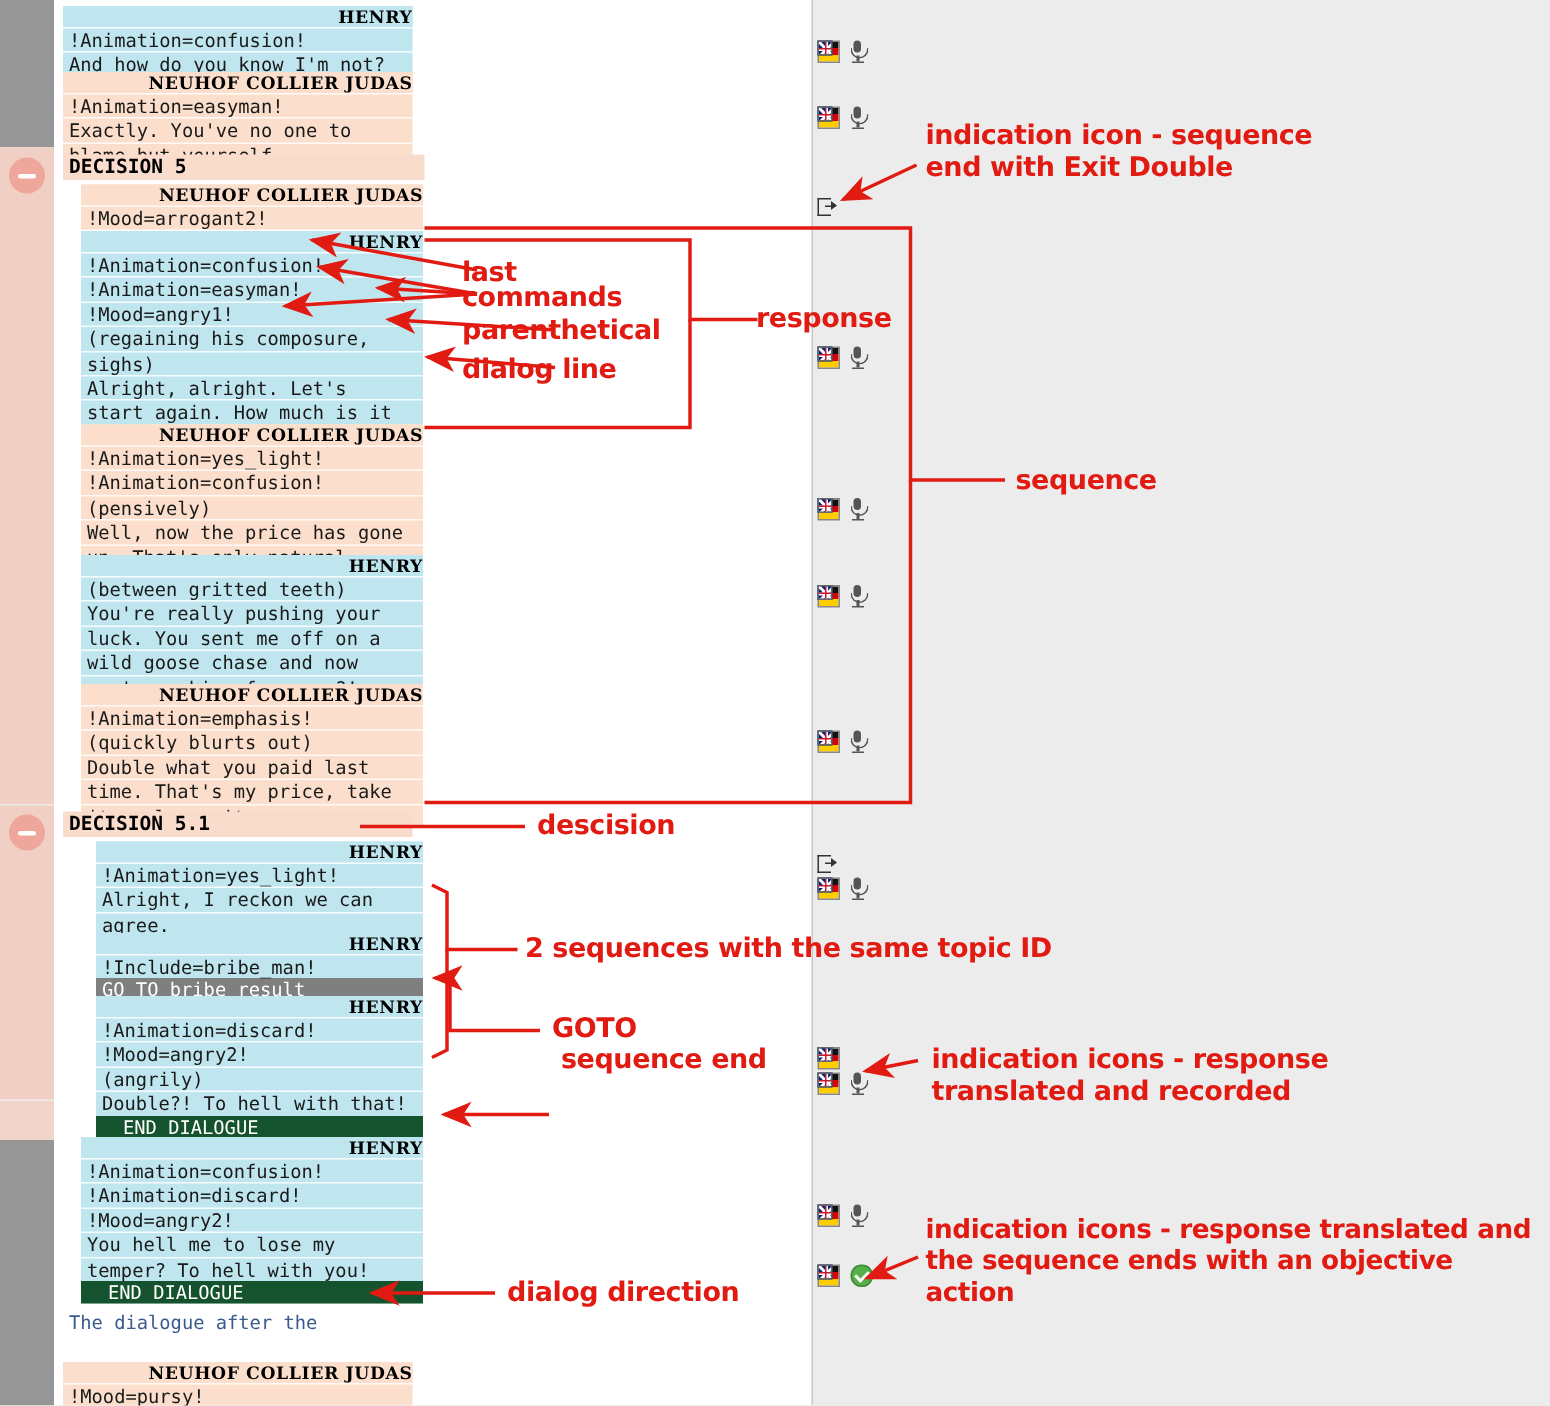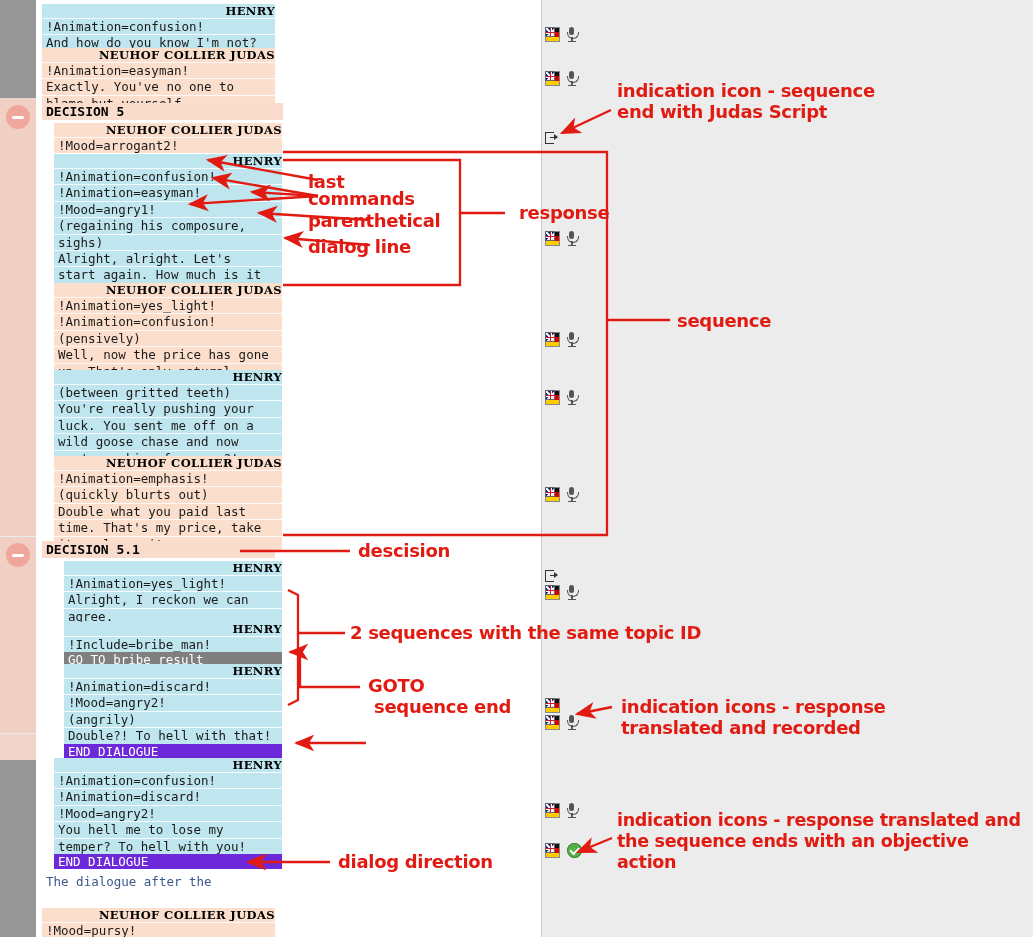--- a/index.html
+++ b/index.html
@@ -45,22 +45,22 @@
   }
   .blk.henry{background:#bfe6ef;}
   .blk.henry .role{background:#bfe6ef;}
   .blk.judas{background:#fbdfcc;}
   .blk.judas .role{background:#fbdfcc;}
   .goto{
     display:block;background:#7f7f7f;color:#ffffff;font-size:12.5px;line-height:15.4px;
     padding-left:4px;white-space:pre;font-family:"DejaVu Sans Mono","Liberation Mono",monospace;
   }
   .enddlg{
-    display:block;background:#6d28d9;color:#ffffff;font-size:12.5px;line-height:15.4px;
-    padding-left:4px;white-space:pre;font-family:"DejaVu Sans Mono","Liberation Mono",monospace;
+    display:block;background:#14532d;color:#ffffff;font-size:12.5px;line-height:15.4px;
+    padding-left:18px;white-space:pre;font-family:"DejaVu Sans Mono","Liberation Mono",monospace;
   }
   .decision{
     position:absolute;box-sizing:border-box;background:#fadccc;color:#000;
     font-family:"DejaVu Sans Mono","Liberation Mono",monospace;font-weight:bold;
     font-size:13px;line-height:17px;padding-left:4px;white-space:pre;
   }
   .direction{
     position:absolute;box-sizing:border-box;color:#3a5a8c;
     font-family:"DejaVu Sans Mono","Liberation Mono",monospace;
     font-size:12.5px;line-height:15.4px;white-space:pre;
@@ -502,26 +502,26 @@
 
       <path d="M612,707 L577,714" marker-end="url(#ah)"></path>
 
       <path d="M612,838 L578,852" marker-end="url(#ah)"></path>
 
       <path d="M330,862 L248,862" marker-end="url(#ah)"></path>
     </g>
   </svg>
 
   <div class="anno" style="left: 617px; top: 80px; white-space: pre;">indication icon - sequence
-end with Judas Script</div>
+end with Exit Double</div>
   <div class="anno" style="left: 308px; top: 171px; white-space: pre;">last</div>
   <div class="anno" style="left: 308px; top: 188px; white-space: pre;">commands</div>
   <div class="anno" style="left: 308px; top: 210px; white-space: pre;">parenthetical</div>
   <div class="anno" style="left: 308px; top: 236px; white-space: pre;">dialog line</div>
-  <div class="anno" style="left: 519px; top: 202px; white-space: pre;">response</div>
+  <div class="anno" style="left: 504px; top: 202px; white-space: pre;">response</div>
   <div class="anno" style="left: 677px; top: 310px; white-space: pre;">sequence</div>
   <div class="anno" style="left: 358px; top: 540px; white-space: pre;">descision</div>
   <div class="anno" style="left: 350px; top: 622px; white-space: pre;">2 sequences with the same topic ID</div>
   <div class="anno" style="left: 368px; top: 675px; white-space: pre;">GOTO</div>
   <div class="anno" style="left: 374px; top: 696px; white-space: pre;">sequence end</div>
   <div class="anno sm" style="left: 617px; top: 810px; white-space: pre;">indication icons - response translated and
 the sequence ends with an objective
 action</div>
   <div class="anno" style="left: 621px; top: 696px; white-space: pre;">indication icons - response
 translated and recorded</div>

